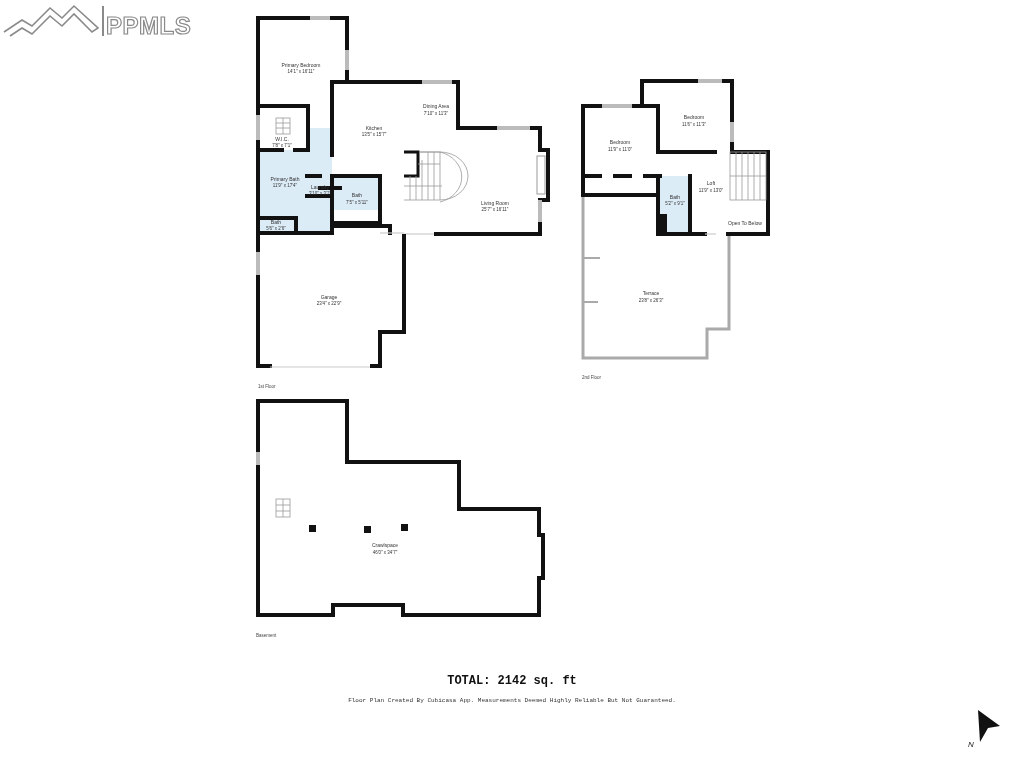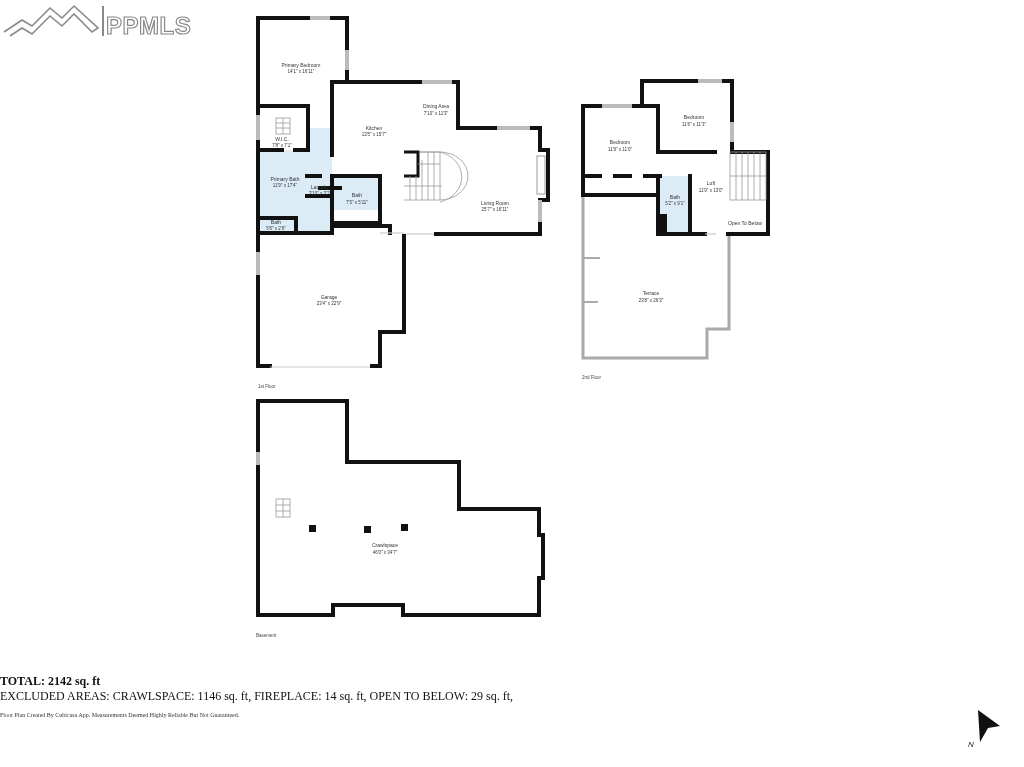--- a/index.html
+++ b/index.html
@@ -11,21 +11,21 @@
   .door { stroke:#ccc; stroke-width:1.2; fill:none; }
   .stairs { fill:none; stroke:#999; stroke-width:0.8; }
   .terrace { fill:none; stroke:#aaa; stroke-width:3; }
   .room-name { font-size:5px; fill:#333; text-anchor:middle; font-family:"Liberation Sans", sans-serif; }
   .room-dim { font-size:4.5px; fill:#333; text-anchor:middle; font-family:"Liberation Sans", sans-serif; }
   .floor-label { font-size:4.5px; fill:#444; font-family:"Liberation Sans", sans-serif; }
   .bath-fill { fill:#dcecf7; }
   .logo { position:absolute; left:2px; top:2px; width:205px; height:60px; }
   .logo .brand { position:absolute; left:104px; top:10px; font-size:24px; font-weight:bold; color:#fff; -webkit-text-stroke:1.2px #8a8a8a; letter-spacing:0.5px; }
   .logo .copy { position:absolute; left:0; top:34px; font-size:19px; font-weight:bold; color:#fff; -webkit-text-stroke:1.2px #8a8a8a; letter-spacing:0.3px; white-space:nowrap; }
-  .summary { position:absolute; left:0; top:674px; width:1024px; text-align:left; font-family:Liberation Serif, serif; color:#111; }
+  .summary { position:absolute; left:0; top:674px; width:1024px; text-align:center; font-family:Liberation Mono, monospace; color:#111; }
   .summary .total { font-size:12px; font-weight:bold; line-height:15px; }
   .summary .line { font-size:12px; line-height:15px; }
   .summary .disclaimer { font-size:6px; color:#333; margin-top:8px; }
   .compass { position:absolute; left:962px; top:706px; width:44px; height:48px; }
 </style>
 </head>
 <body>
 
 <div class="logo">
   <svg width="104" height="36" viewBox="0 0 104 36" style="position:absolute;left:0;top:0;">
@@ -182,21 +182,20 @@
     <rect x="364" y="526" width="7" height="7" fill="#111"></rect>
     <rect x="401" y="524" width="7" height="7" fill="#111"></rect>
     <text class="room-name" x="385" y="547">Crawlspace</text>
     <text class="room-dim" x="385" y="554">46'0" x 34'7"</text>
     <text class="floor-label" x="256" y="637">Basement</text>
   </g>
 </svg>
 
 <div class="summary">
   <div class="total">TOTAL: 2142 sq. ft</div>
-  <div class="line">EXCLUDED AREAS: CRAWLSPACE: 1146 sq. ft, FIREPLACE: 14 sq. ft, OPEN TO BELOW: 29 sq. ft,</div>
   <div class="disclaimer">Floor Plan Created By Cubicasa App. Measurements Deemed Highly Reliable But Not Guaranteed.</div>
 </div>
 
 <div class="compass">
   <svg width="44" height="48" viewBox="0 0 44 48">
     <polygon points="16,4 38,20 26,22 18,36" fill="#111"></polygon>
   </svg>
   <span style="position:absolute;left:6px;top:34px;font-size:8px;font-style:italic;font-family:'Liberation Sans',sans-serif;color:#222;">N</span>
 </div>
 

